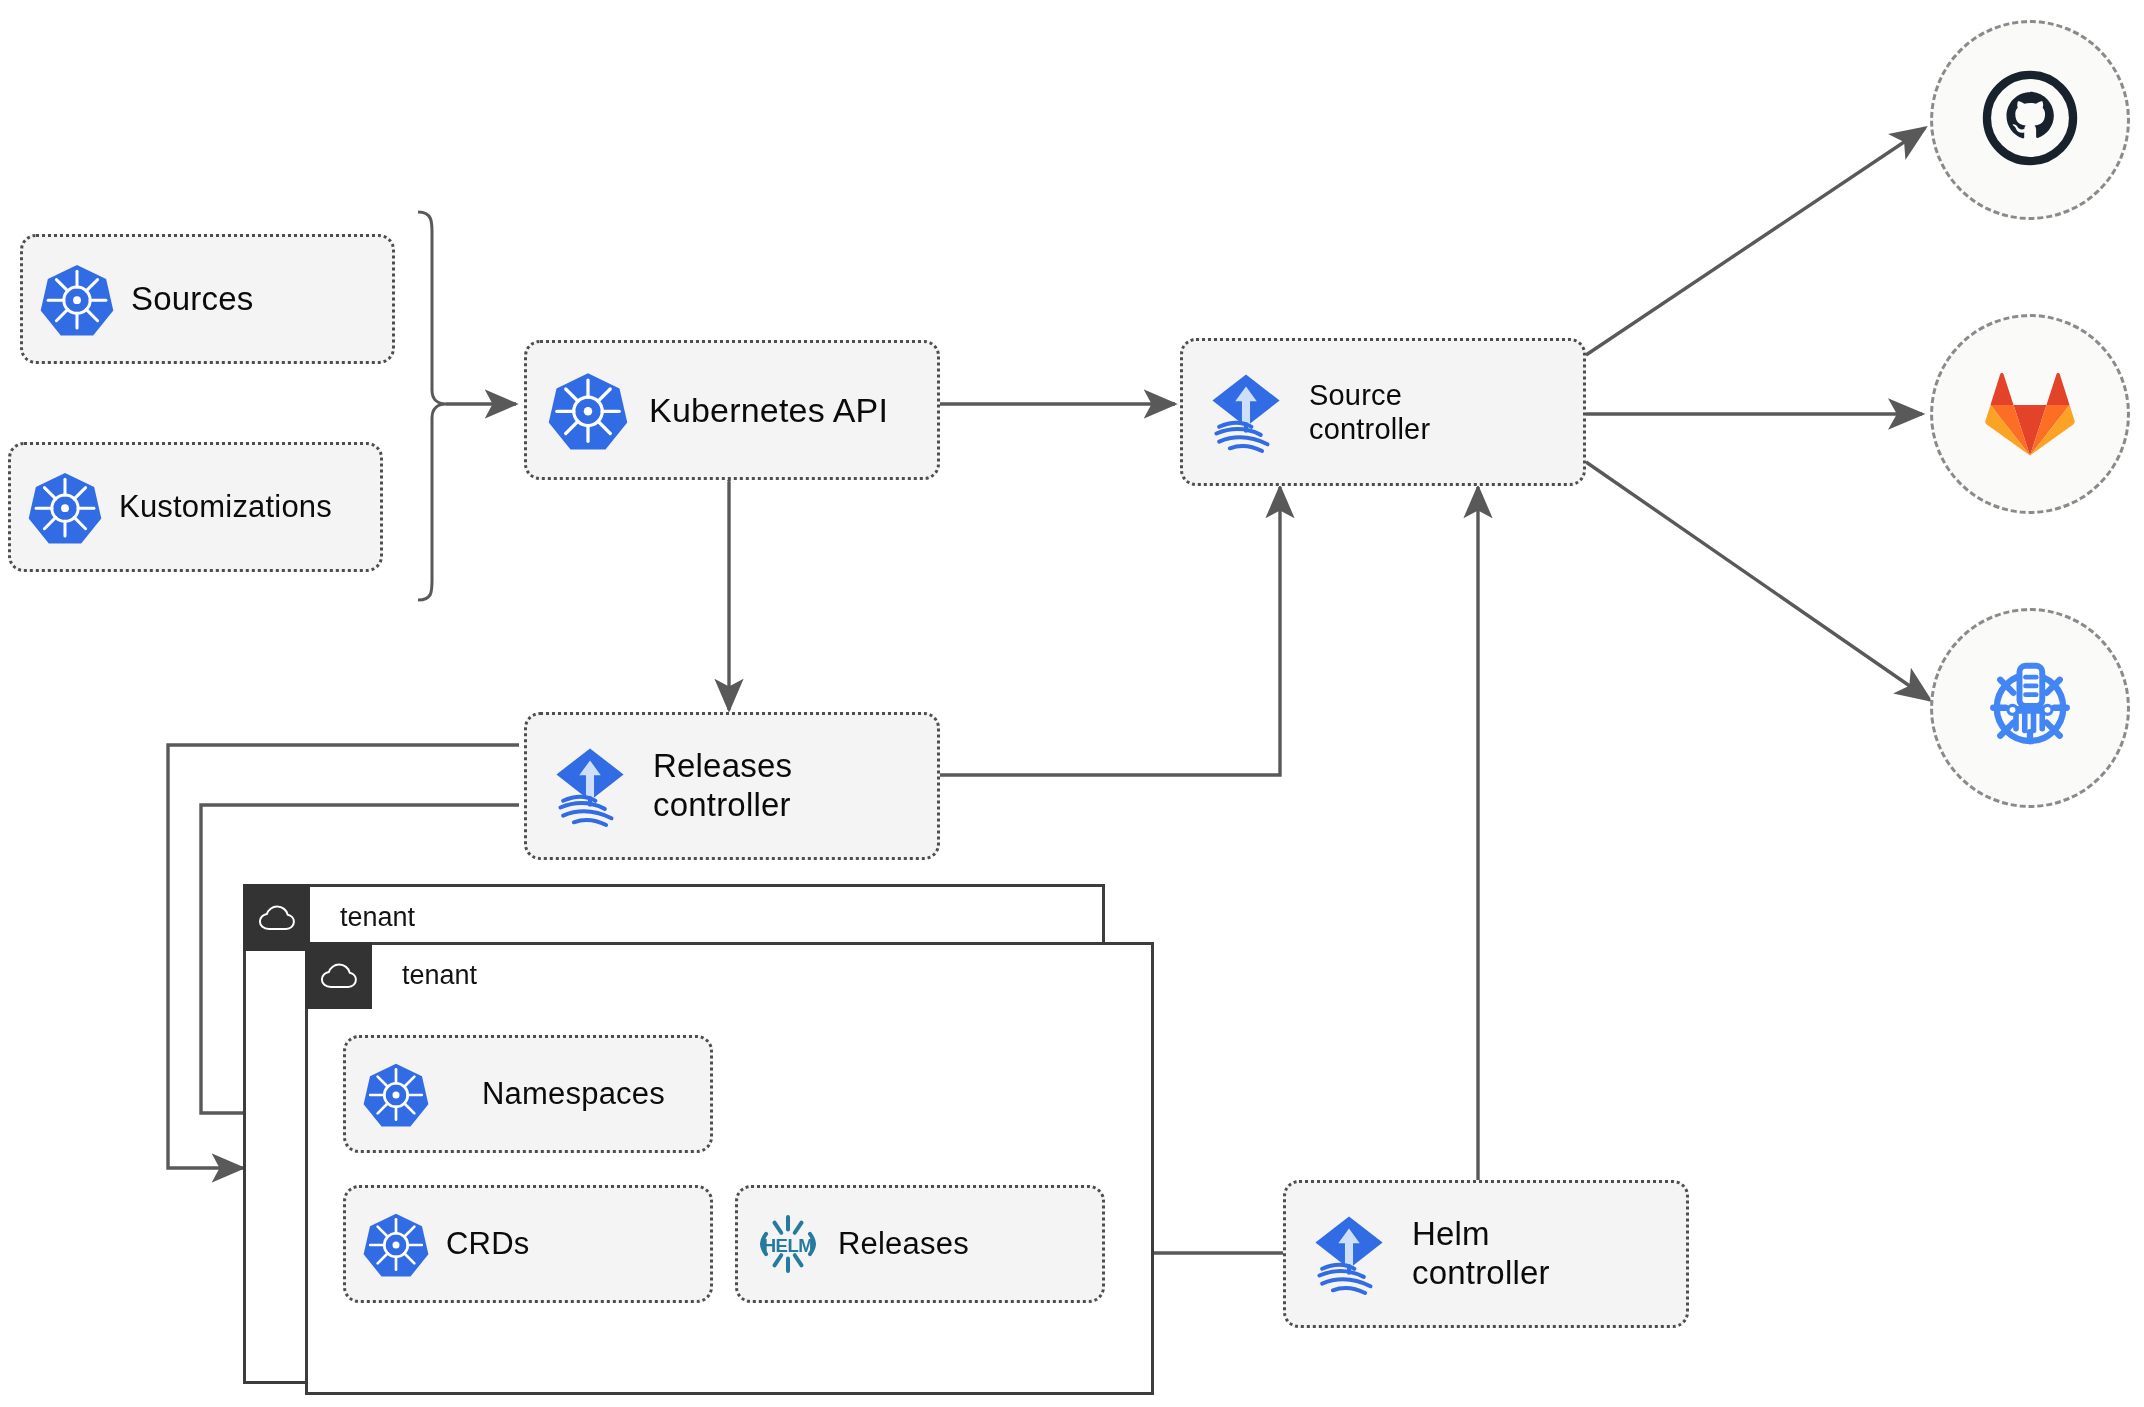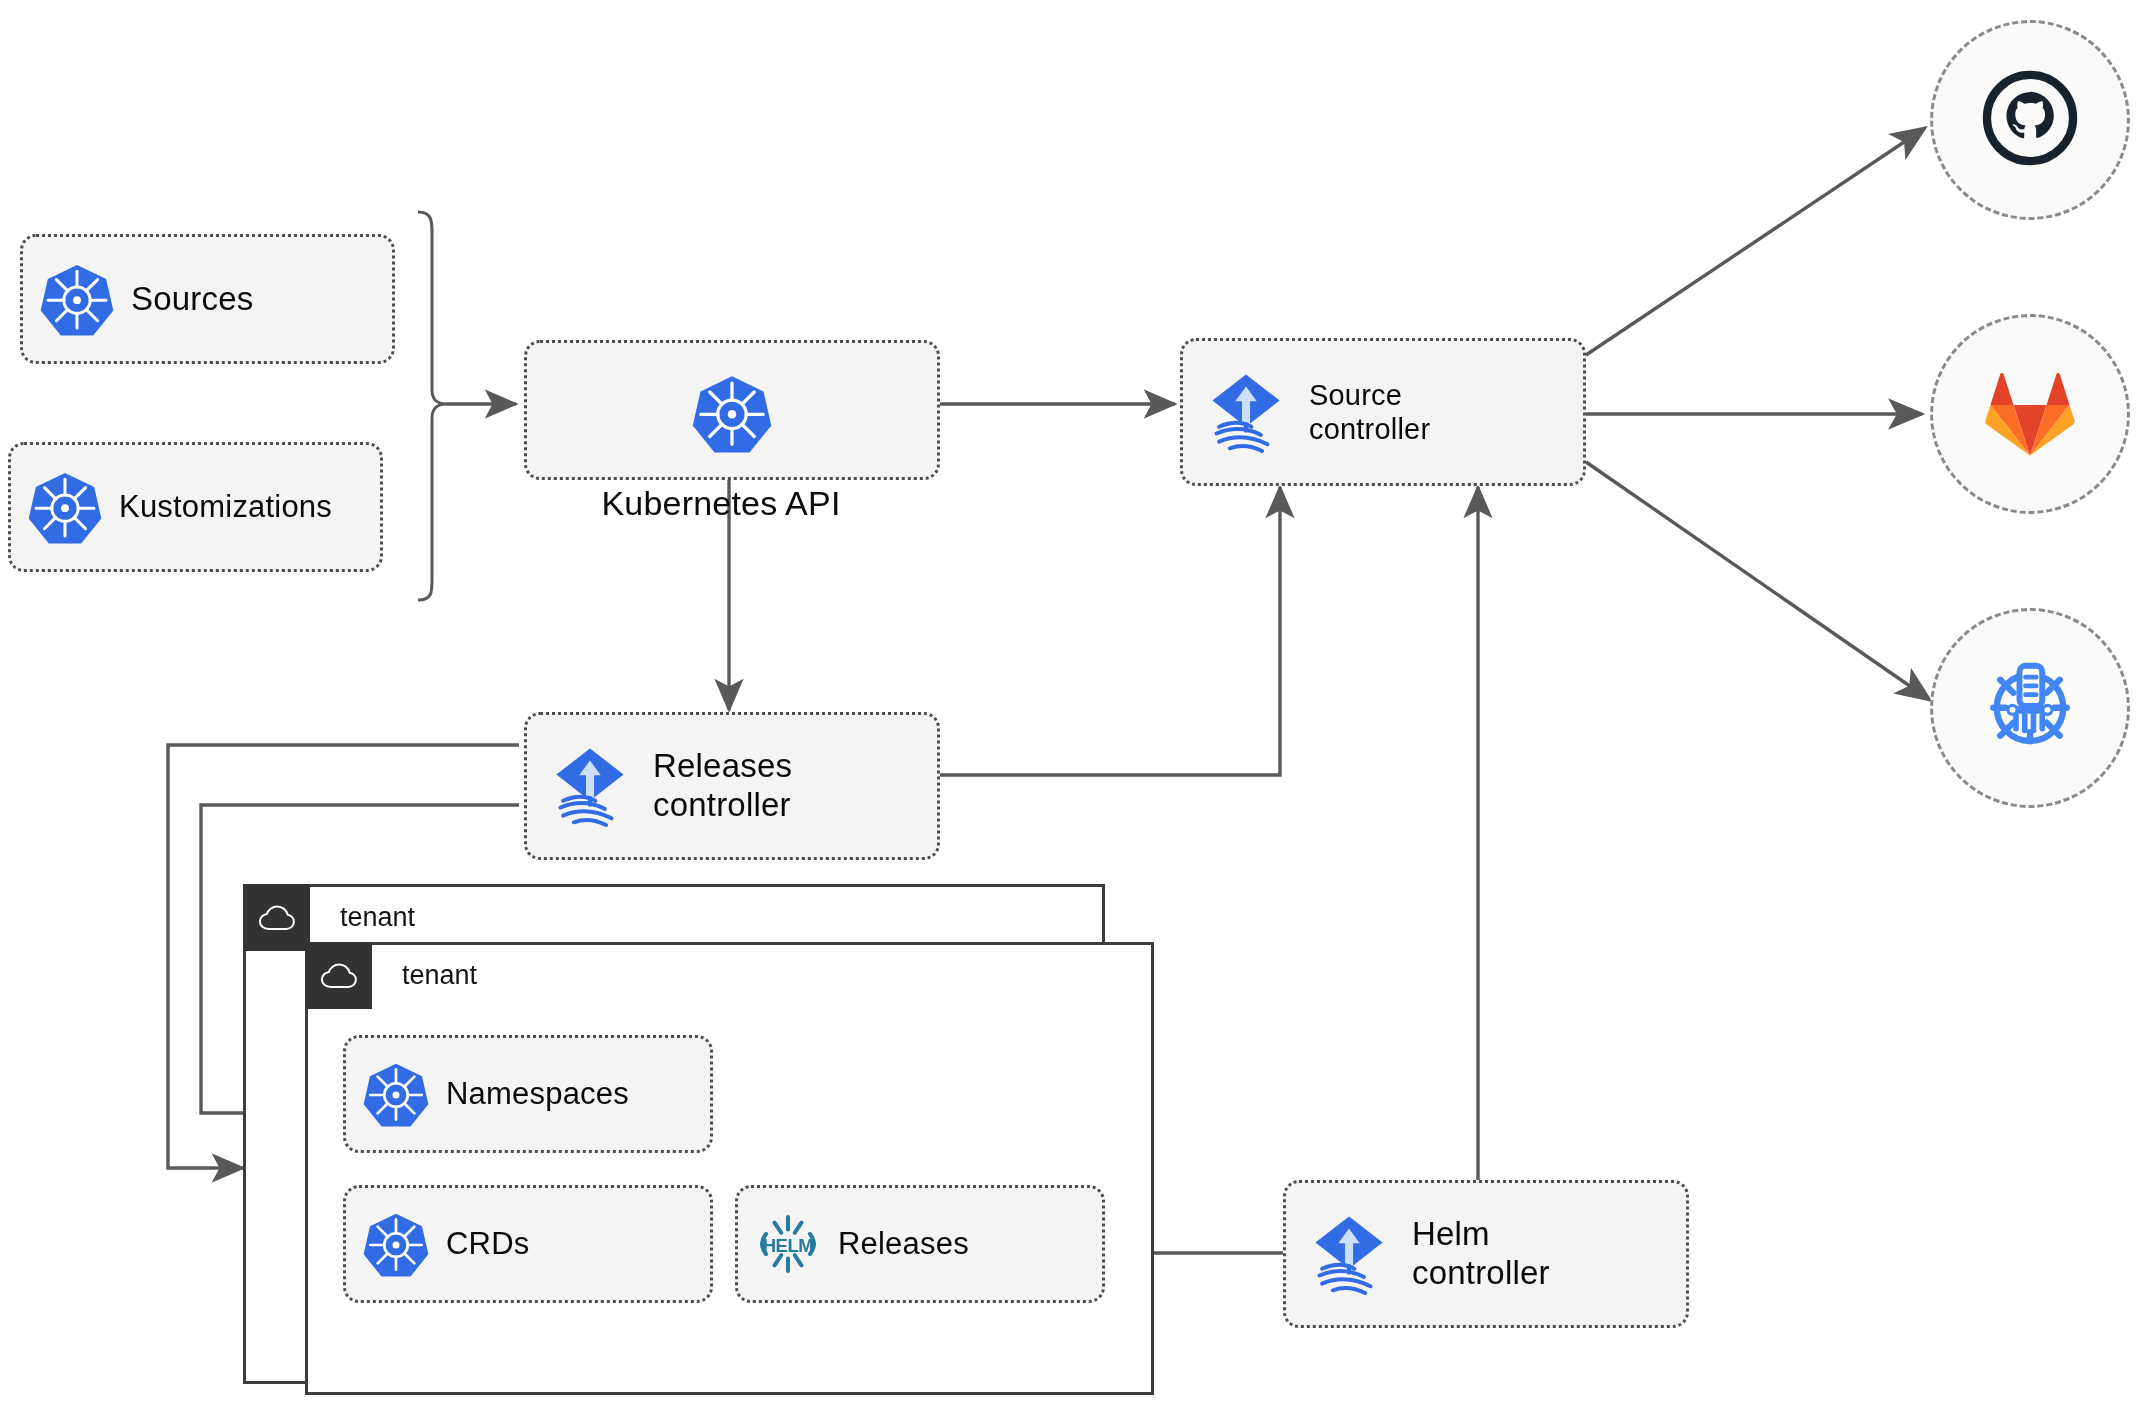--- a/index.html
+++ b/index.html
@@ -133,21 +133,21 @@
             <path d="M40 41 L49.8 50.8"></path>
           <path d="M40 25 L49.8 15.2"></path>
             <path d="M24 41 L14.2 50.8"></path>
         </g>
         <circle cx="32" cy="33" r="3.4" fill="#ffffff"></circle>
       </svg>
     </span>
     <span class="lbl" style="font-size:31px;padding-right:18px;">Kustomizations</span>
   </div>
 
-  <div class="card" style="left:524px;top:340px;width:416px;height:140px;flex-direction:column;">
+  <div class="card" style="left:524px;top:340px;width:416px;height:140px;">
     <span class="ico" style="width:122px;height:140px;">
       <svg width="80" height="80" viewBox="0 0 64 64">
         <path d="M32 2.6 L57.2 14.7 L63.4 41.9 L46 63.6 L18 63.6 L0.6 41.9 L6.8 14.7 Z" fill="#326ce5"></path>
         <g fill="none" stroke="#ffffff" stroke-width="2.6" stroke-linecap="round">
           <circle cx="32" cy="33" r="11.4"></circle>
           <path d="M32 21.6 L32 8"></path>
             <path d="M32 44.4 L32 57"></path>
           <path d="M20.6 33 L7 33"></path>
             <path d="M43.4 33 L57 33"></path>
           <path d="M24 25 L14.2 15.2"></path>
@@ -234,21 +234,21 @@
         <svg width="38" height="28" viewBox="0 0 40 28">
           <path d="M11.5 25.5 C5.8 25.5 2 21.9 2 17.6 C2 13.7 5.2 10.4 9.4 9.9
                    C10.6 5.3 15 2 20.2 2 C25.6 2 30.2 5.6 31.2 10.5
                    C35 11.2 37.8 14.3 37.8 18 C37.8 22.2 34.2 25.5 29.7 25.5 Z" fill="none" stroke="#ffffff" stroke-width="2.1" stroke-linejoin="round"></path>
         </svg>
       </span>
       <span class="tenant-name">tenant</span>
     </div>
   </div>
 
-  <div class="card" style="left:343px;top:1035px;width:370px;height:118px;z-index:7;">
+  <div class="card" style="left:343px;top:1035px;width:370px;height:118px;z-index:7;gap:36px;">
     <span class="ico" style="width:100px;height:118px;">
       <svg width="66" height="66" viewBox="0 0 64 64">
         <path d="M32 2.6 L57.2 14.7 L63.4 41.9 L46 63.6 L18 63.6 L0.6 41.9 L6.8 14.7 Z" fill="#326ce5"></path>
         <g fill="none" stroke="#ffffff" stroke-width="2.6" stroke-linecap="round">
           <circle cx="32" cy="33" r="11.4"></circle>
           <path d="M32 21.6 L32 8"></path>
             <path d="M32 44.4 L32 57"></path>
           <path d="M20.6 33 L7 33"></path>
             <path d="M43.4 33 L57 33"></path>
           <path d="M24 25 L14.2 15.2"></path>

